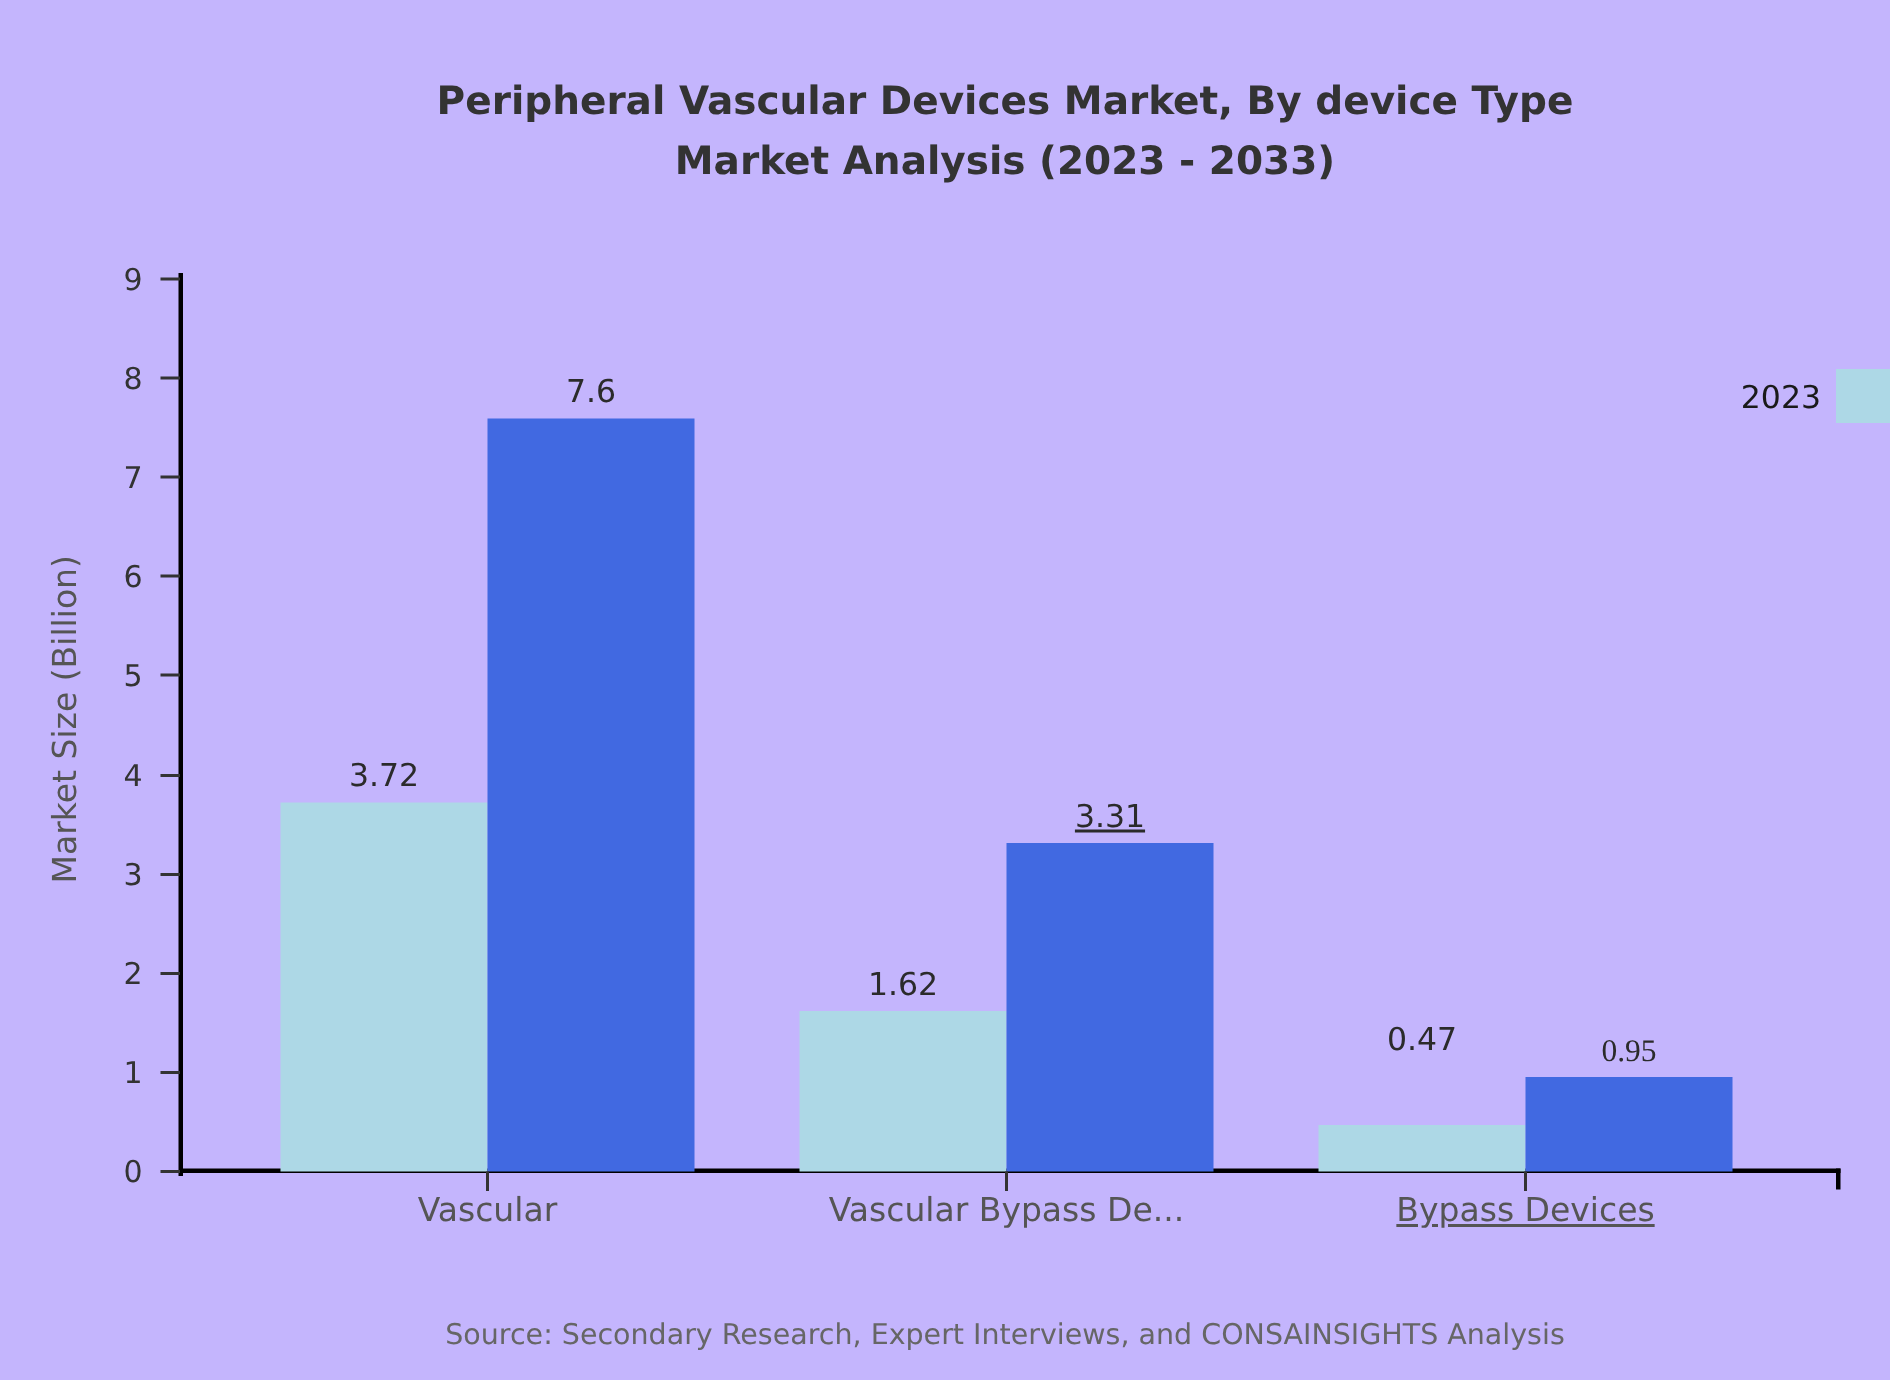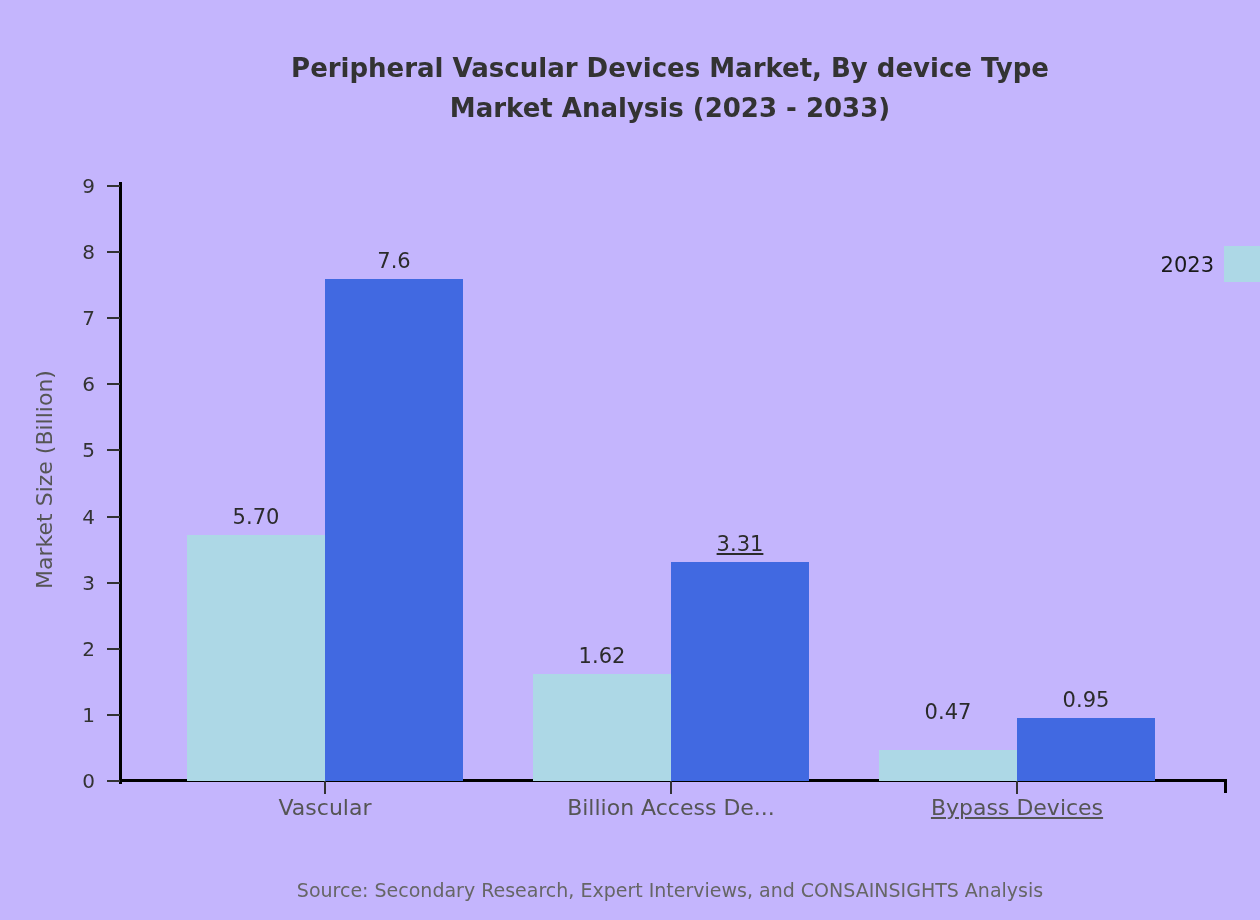--- a/index.html
+++ b/index.html
@@ -205,35 +205,35 @@
       <div class="ytick" style="top: 317.222px;"></div>
       <div class="ytick-label" style="top: 308.222px;">7</div>
       <div class="ytick" style="top: 251.111px;"></div>
       <div class="ytick-label" style="top: 242.111px;">8</div>
       <div class="ytick" style="top: 185px;"></div>
       <div class="ytick-label" style="top: 176px;">9</div>
     </div>
 
   <div id="bars-layer">
       <div class="bar s2023" style="left: 187px; width: 138px; height: 245.933px; top: 535.067px; bottom: auto; background: rgb(173, 216, 230);"></div>
-      <div class="bar-label" style="left: 187px; width: 138px; top: 507.067px;">5.70</div>
+      <div class="bar-label" style="left: 187px; width: 138px; top: 507.067px;">3.72</div>
       <div class="bar s2033" style="left: 325px; width: 138px; height: 502.444px; top: 278.556px; bottom: auto; background: rgb(65, 105, 225);"></div>
       <div class="bar-label" style="left: 325px; width: 138px; top: 250.556px;">7.6</div>
       <div class="xtick" style="left: 324px;"></div>
       <div class="xcat-label" style="left: 125px; width: 400px;">Vascular</div>
       <div class="bar s2023" style="left: 533px; width: 138px; height: 107.1px; top: 673.9px; bottom: auto; background: rgb(173, 216, 230);"></div>
       <div class="bar-label" style="left: 533px; width: 138px; top: 645.9px; text-align: center;">1.62</div>
       <div class="bar s2033" style="left: 671px; width: 138px; height: 218.828px; top: 562.172px; bottom: auto; background: rgb(65, 105, 225);"></div>
       <div class="bar-label" style="left: 671px; width: 138px; top: 534.172px; text-decoration: underline;">3.31</div>
       <div class="xtick" style="left: 670px;"></div>
-      <div class="xcat-label" style="left: 471px; width: 400px;">Billion Access De...</div>
+      <div class="xcat-label" style="left: 471px; width: 400px;">Vascular Bypass De...</div>
       <div class="bar s2023" style="left: 879px; width: 138px; height: 31.0722px; top: 749.928px; bottom: auto; background: rgb(173, 216, 230);"></div>
-      <div class="bar-label" style="left: 879px; width: 138px; top: 702px;">0.47</div>
+      <div class="bar-label" style="left: 879px; width: 138px; top: 683px;">0.47</div>
       <div class="bar s2033" style="left: 1017px; width: 138px; height: 62.8056px; top: 718.194px; bottom: auto; background: rgb(65, 105, 225);"></div>
-      <div class="bar-label" style="left: 1017px; width: 138px; top: 690.194px;">0.95</div>
+      <div class="bar-label" style="left: 1017px; width: 138px; top: 690.194px; font-family: Liberation Serif, serif;">0.95</div>
       <div class="xtick" style="left: 1016px;"></div>
       <div class="xcat-label" style="left: 817px; width: 400px; text-decoration: underline;">Bypass Devices</div>
     </div>
 
   <div id="legend">
       <div class="legend-row">
         <span class="legend-text">2023</span>
         <span class="legend-swatch" style="background: rgb(173, 216, 230);"></span>
       </div>
     </div>

